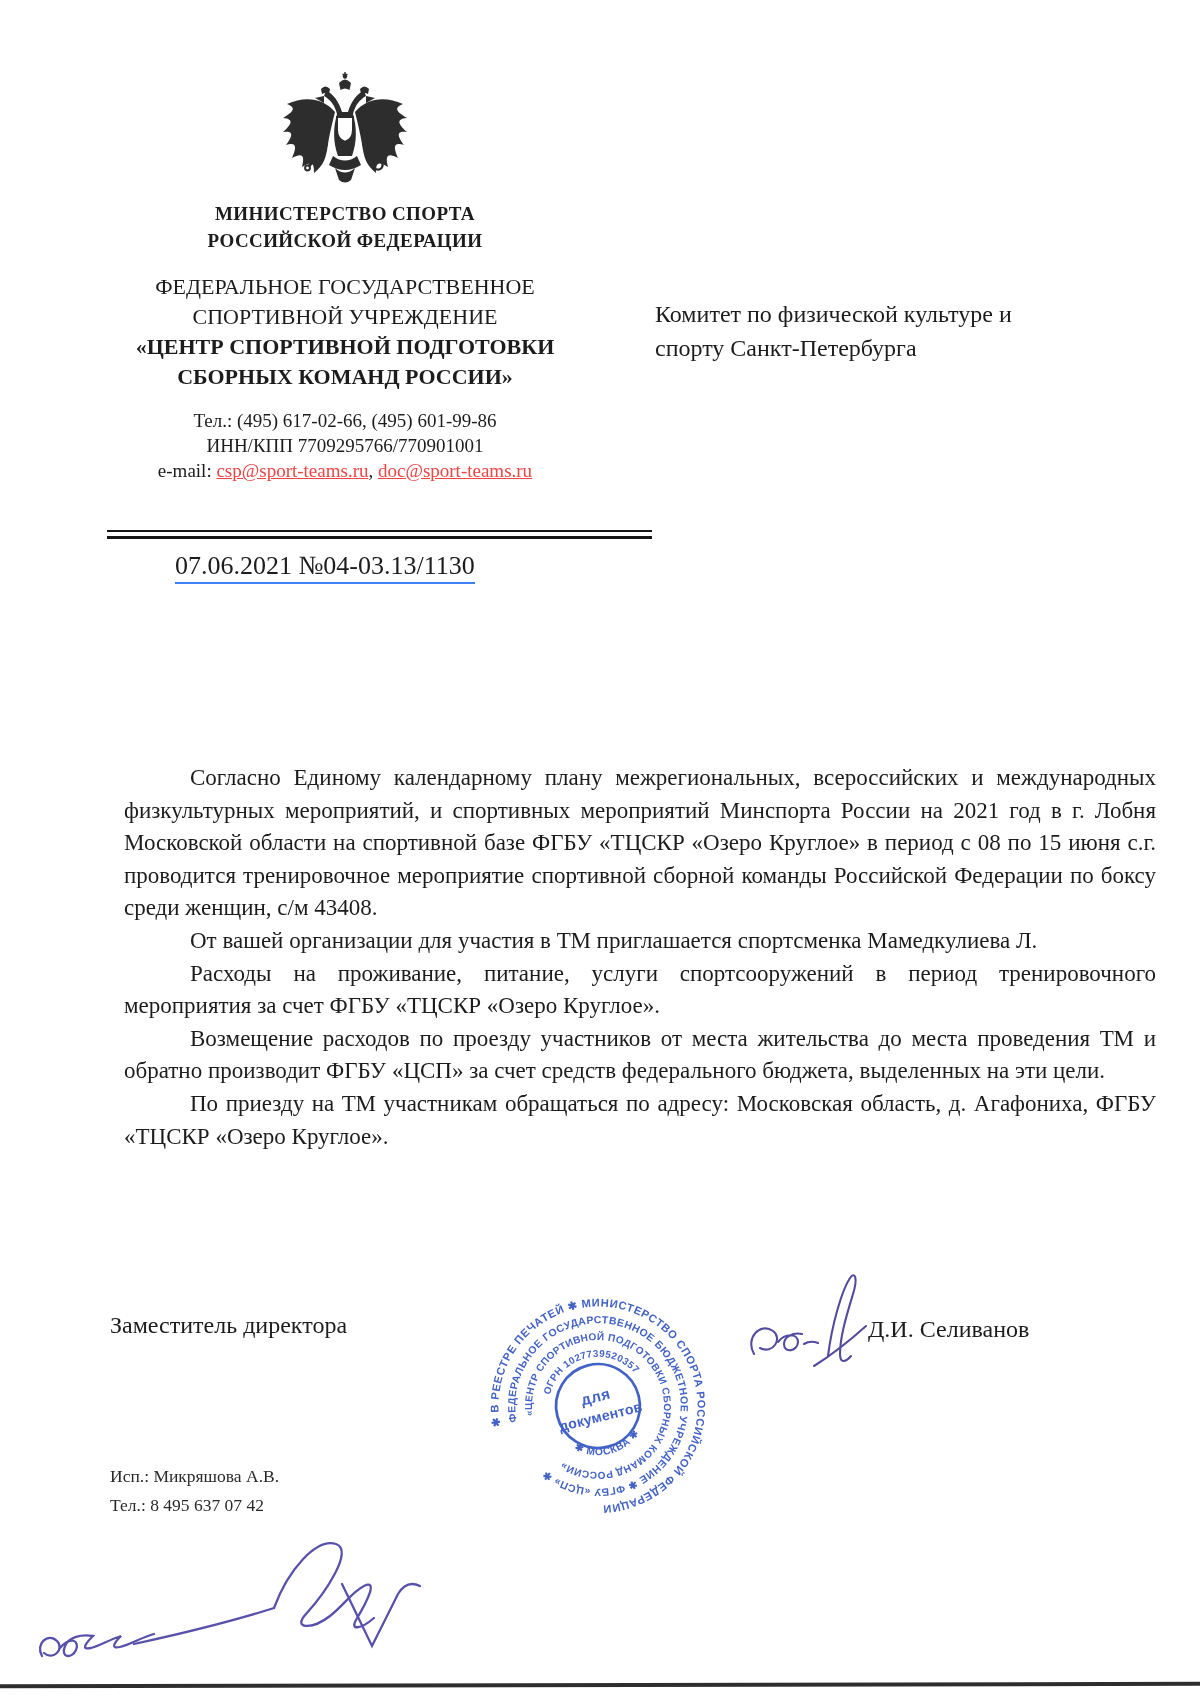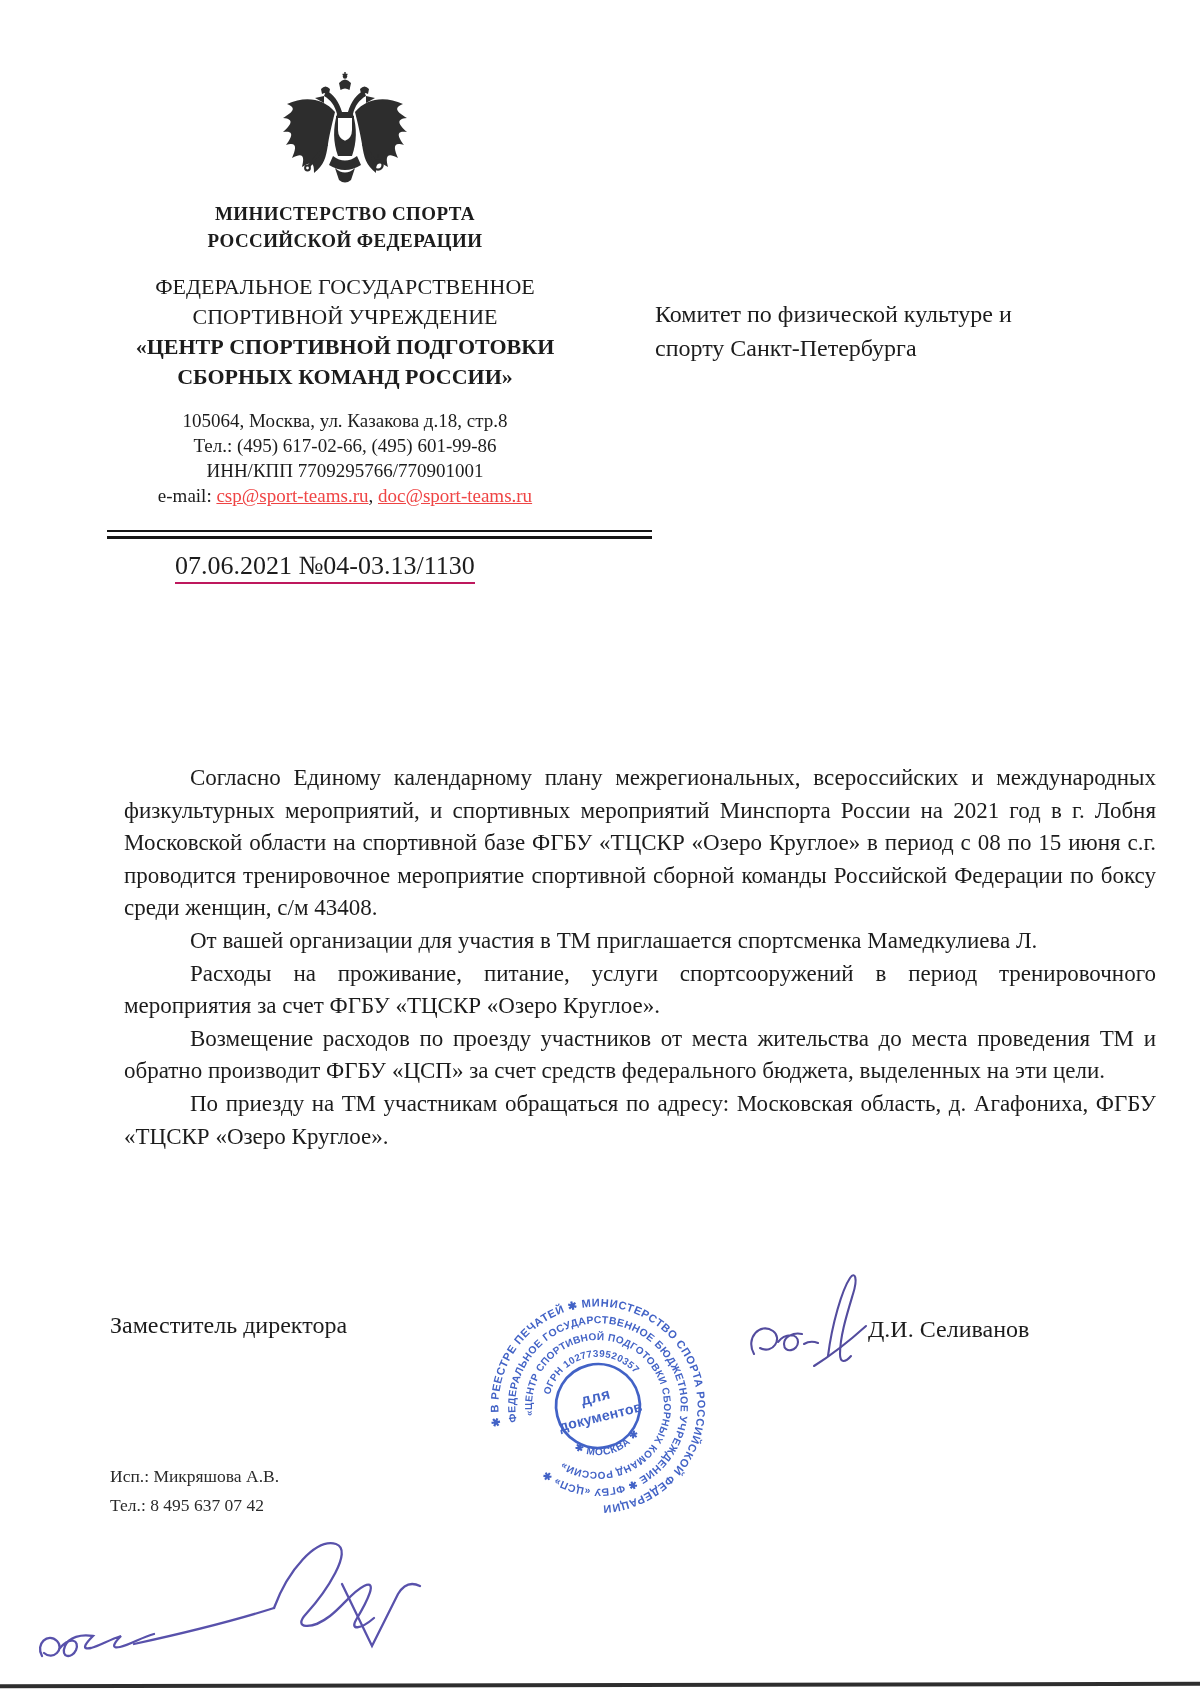--- a/index.html
+++ b/index.html
@@ -13,21 +13,21 @@
   .lh-col{left:105px;top:72px;width:480px;text-align:center;}
   .coat{display:block;margin:0 auto 6px auto;}
   .ministry{font-weight:bold;font-size:19px;line-height:27px;letter-spacing:.4px;margin-top:6px;}
   .orgtype{font-size:22px;line-height:30px;margin-top:18px;}
   .orgname{font-weight:bold;font-size:22px;line-height:30px;}
   .contacts{font-size:19px;line-height:25px;margin-top:16px;}
   .email-link{text-decoration:underline;color:#ef4444;}
   .rule{position:absolute;left:107px;top:530px;width:545px;height:4px;
         border-top:2px solid #161616;border-bottom:3px solid #161616;}
   .refline{left:175px;top:551px;font-size:26px;}
-  .refline span{border-bottom:2px solid #be185d;padding-bottom:2px;}
+  .refline span{border-bottom:2px solid #3b82f6;padding-bottom:2px;}
   
   .recipient{left:655px;top:297px;width:505px;
              font-size:24px;line-height:34px;}
   
   .body-text{left:124px;top:762px;width:1032px;font-size:23px;line-height:32.6px;
              text-align:justify;}
   .body-text p{margin:0;text-indent:66px;}
   
   .pos-title{left:110px;top:1312px;font-size:24px;}
   .signer{left:868px;top:1316px;font-size:24px;}
@@ -81,21 +81,20 @@
     <div class="orgtype">
       <div>ФЕДЕРАЛЬНОЕ ГОСУДАРСТВЕННОЕ</div>
       <div>СПОРТИВНОЙ УЧРЕЖДЕНИЕ</div>
     </div>
     <div class="orgname">
       <div>«ЦЕНТР СПОРТИВНОЙ ПОДГОТОВКИ</div>
       <div>СБОРНЫХ КОМАНД РОССИИ»</div>
     </div>
 
     <div class="contacts">
-      <div>105064, Москва, ул. Казакова д.18, стр.8</div>
       <div>Тел.: (495) 617-02-66, (495) 601-99-86</div>
       <div>ИНН/КПП 7709295766/770901001</div>
       <div><span>e-mail: </span><a href="#" class="email-link">csp@sport-teams.ru</a><span>, </span><a href="#" class="email-link">doc@sport-teams.ru</a></div>
     </div>
   </div>
 
   <div class="rule"></div>
 
   <div class="abs refline">
     <span>07.06.2021 №04-03.13/1130</span>

